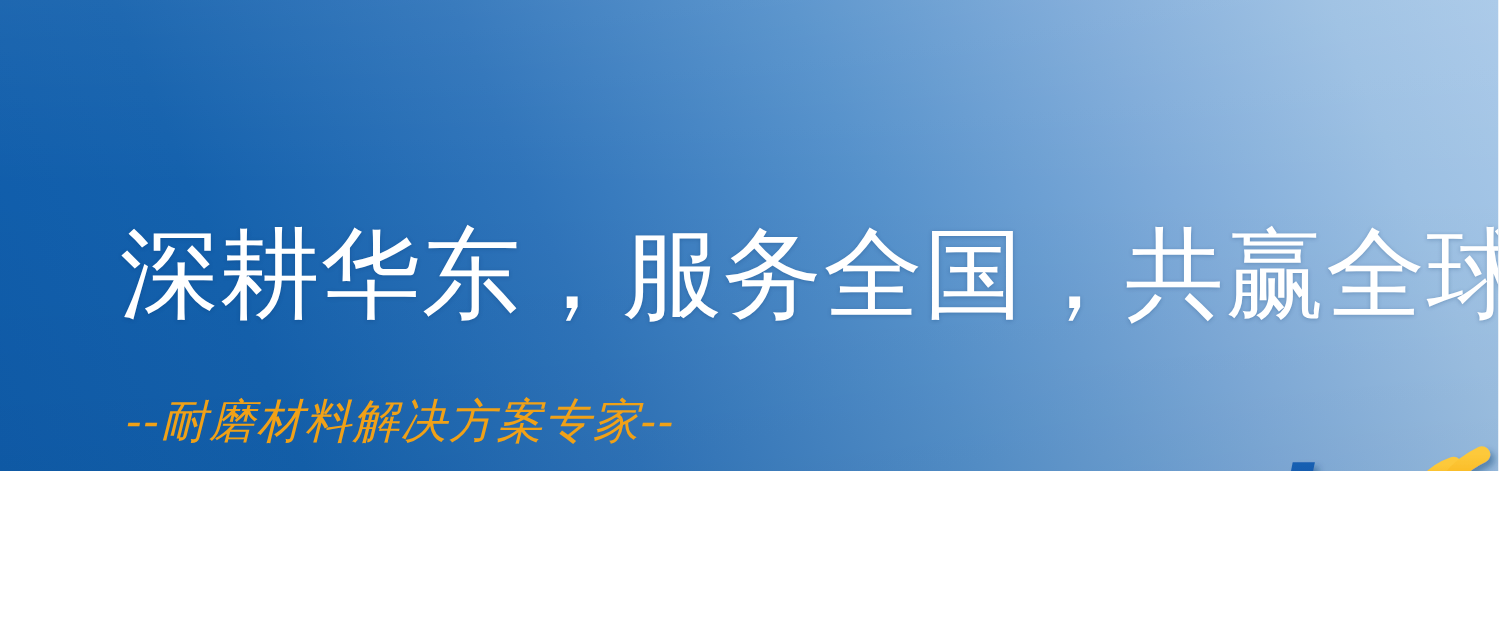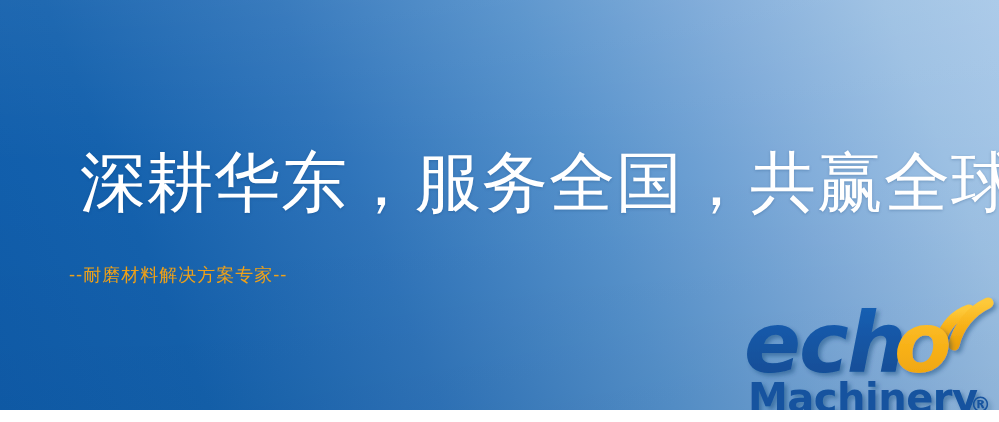--- a/index.html
+++ b/index.html
@@ -3,21 +3,21 @@
 <meta charset="utf-8">
 <style>
   html, body {
     margin: 0;
     padding: 0;
     background: #ffffff;
   }
   #banner {
     position: relative;
     width: 999px;
-    height: 410px;
+    height: 314px;
     overflow: hidden;
     font-family: "Liberation Sans", sans-serif;
     
     background:
       linear-gradient(68deg,
         #0f5caa 0%,
         #1461ad 18%,
         #2f74ba 38%,
         #5591cb 58%,
         #7fabd9 76%,
@@ -42,29 +42,30 @@
     line-height: 1.0;
     color: #ffffff;
     letter-spacing: 1px;
     white-space: nowrap;
     text-shadow: 0 1px 3px rgba(0,48,100,0.25);
     z-index: 3;
   }
 
   .subtitle {
     position: absolute;
-    left: 69px;
+    left: 84px;
     top: 266px;
     font-family: "DejaVu Serif", "Liberation Serif", serif;
-    font-size: 18px;
+    font-size: 31px;
     line-height: 1.0;
     color: #f0a117;
     letter-spacing: 1px;
     white-space: nowrap;
     z-index: 3;
+    font-style: italic;
   }
 
   
   .logo {
     position: absolute;
     left: 742px;
     top: 292px;
     width: 257px;
     height: 130px;
     z-index: 4;

